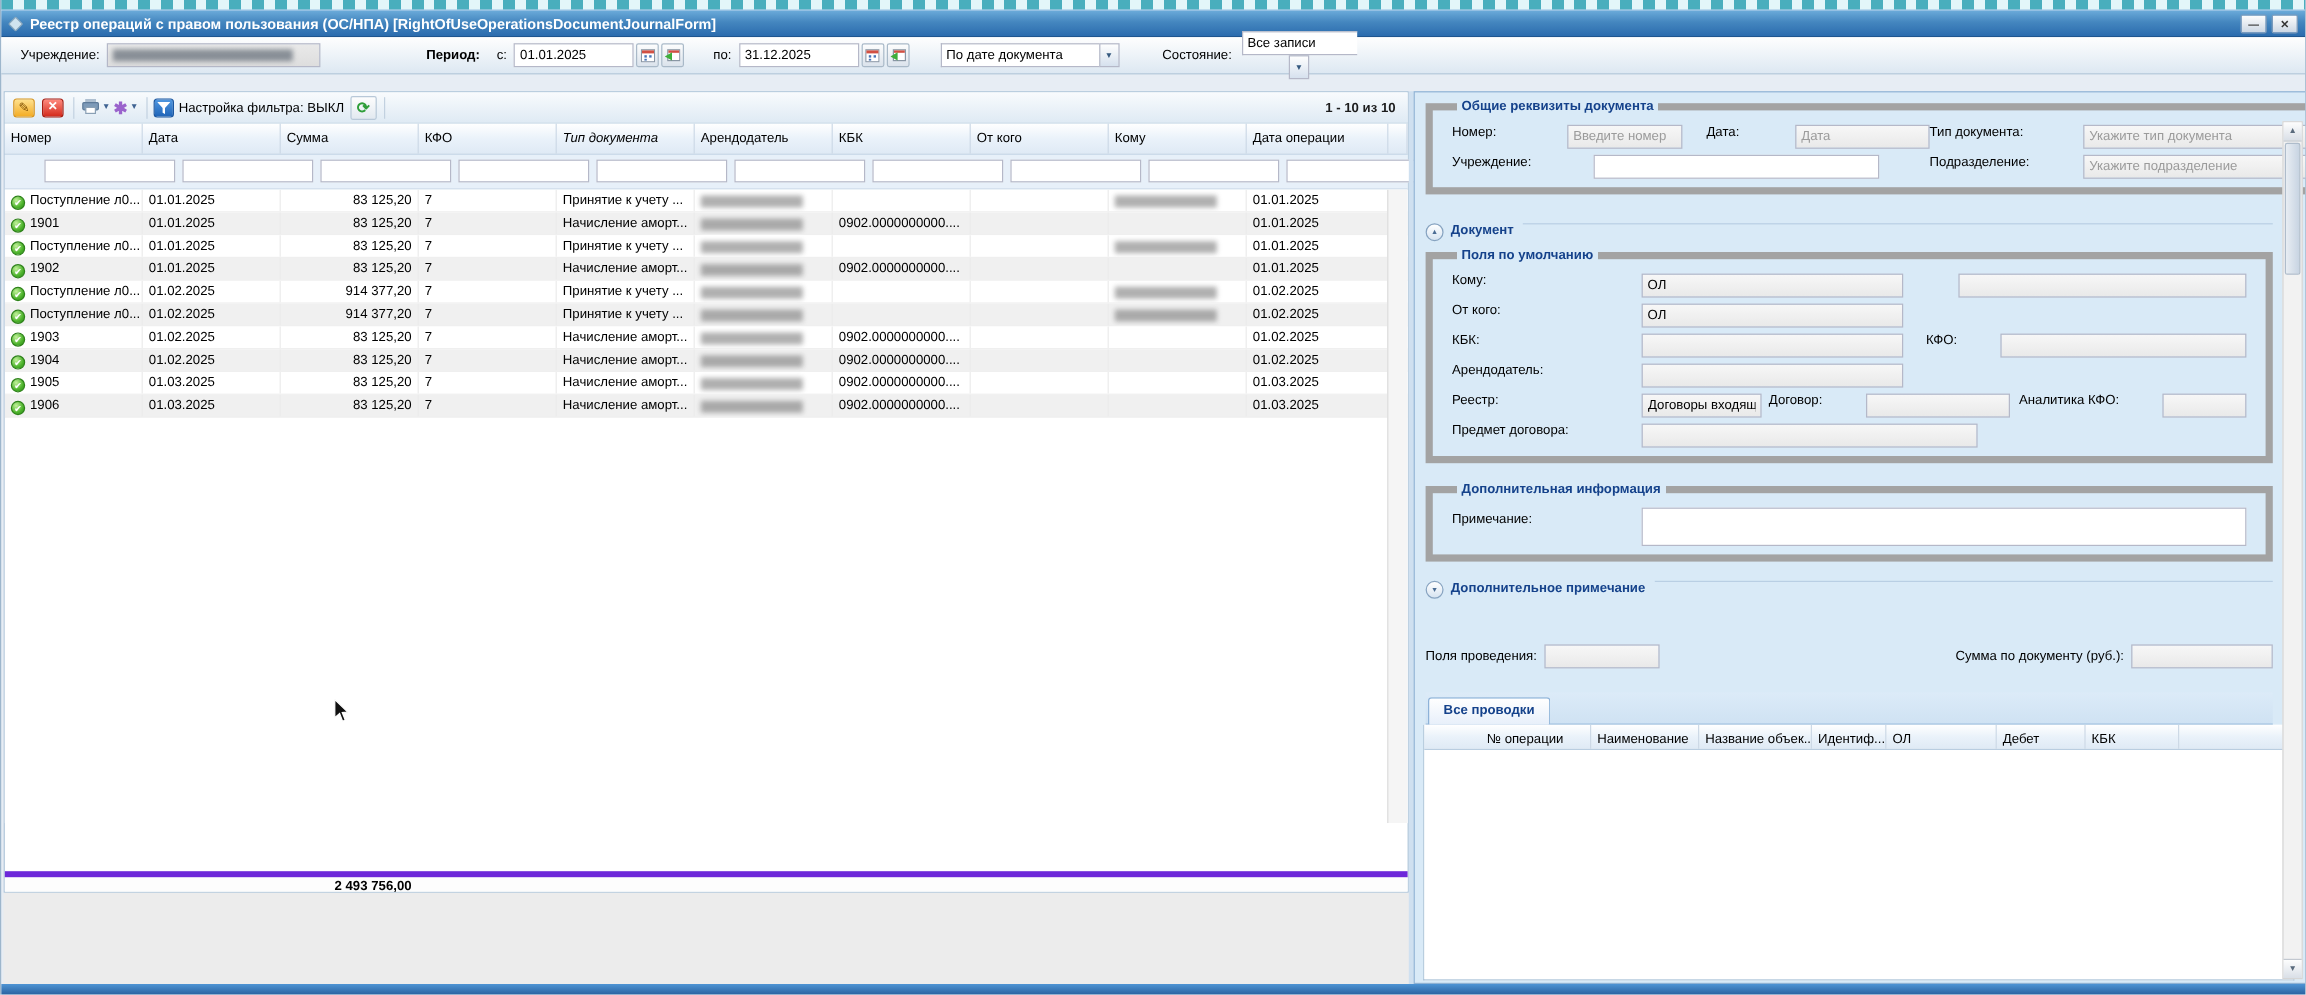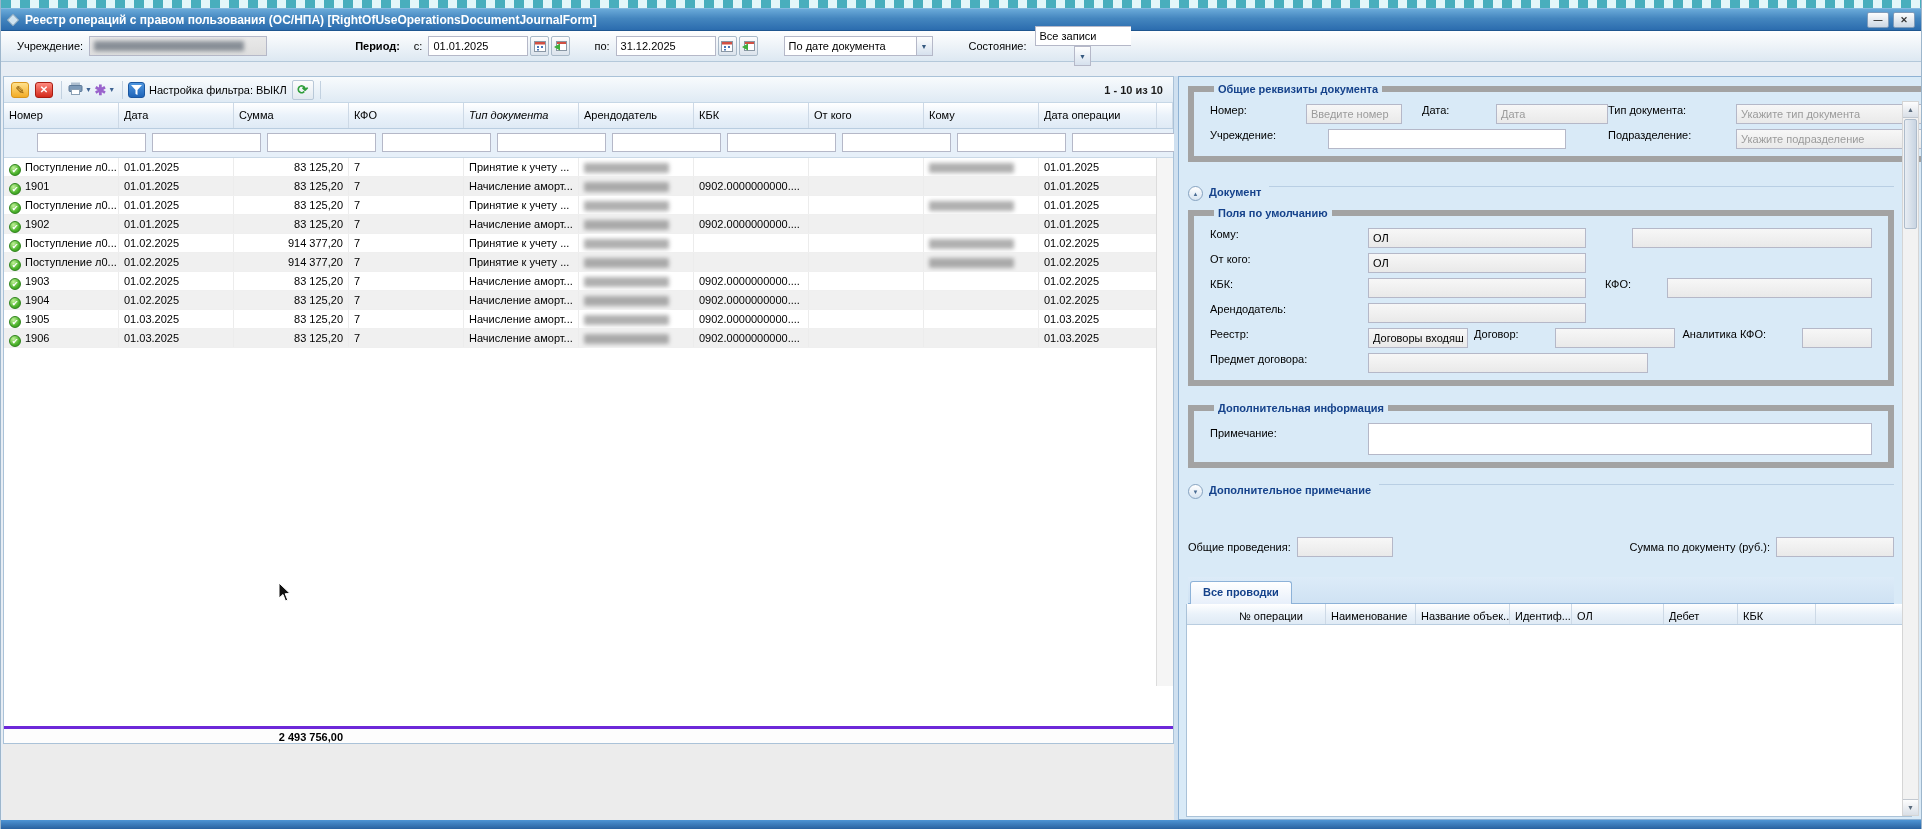--- a/index.html
+++ b/index.html
@@ -61,21 +61,21 @@
   .gf-cell input { width:100%; height:19px; }
   .grid-body { flex:1; background:#fff; position:relative; overflow:hidden; }
   .g-row { display:flex; height:19px; border-bottom:1px solid #efefef; background:#fff; }
   .g-row.alt { background:#f0f0f0; }
   .g-cell { padding:3px 5px 0; border-right:1px solid #ececec; font-size:11px; white-space:nowrap; overflow:hidden; }
   .g-cell.num { text-align:right; }
   .chk { display:inline-block; width:12px; height:12px; border-radius:50%; margin-right:4px; vertical-align:-2px;
     background:radial-gradient(circle at 35% 30%,#c2f29a,#4db32c 60%,#2e8d1c); border:1px solid #2f831b;
     color:#fff; font-size:8px; line-height:11px; text-align:center; }
   .grid-scrollstrip { position:absolute; right:0; top:0; bottom:0; width:17px; background:#f5f5f5; border-left:1px solid #dcdcdc; }
-  .grid-footer { height:17px; background:#fdfdfd; border-top:3px solid #6d28d9; display:flex;margin-top:40px; }
+  .grid-footer { height:17px; background:#fdfdfd; border-top:5px solid #6d28d9; display:flex;margin-top:40px; }
   .gt-spacer { width:230px; }
   .gt-total { width:115px; text-align:right; font-weight:bold; padding:2px 6px 0; }
 
   .below-grid { position:absolute; left:2px; top:744px; width:1171px; height:76px; background:#ececec; }
   .splitter { position:absolute; left:1173px; top:76px; width:4px; height:744px; background:#cfe0f0; }
 
   
   .view-panel { position:absolute; left:1177px; top:76px; width:744px; height:744px; background:#d9eaf7; border:1px solid #8fb2d4; display:flex; flex-direction:column; }
   .panel-header { height:22px; background:linear-gradient(#6aaad9,#4486bf 45%,#2b6cae); border-bottom:1px solid #1f568f;
     display:flex; align-items:center; padding:0 8px; color:#fff; font-weight:bold; }
@@ -477,21 +477,21 @@
         </div>
       </fieldset>
 
       <div class="sect" style="margin-top:16px;">
         <div class="cbtn">▼</div>
         <span class="stitle">Дополнительное примечание</span>
         <div class="line"></div>
       </div>
 
       <div class="pfoot">
-        <span class="lbl">Общие проведения:</span>
+        <span class="lbl">Поля проведения:</span>
         <input class="tf grey" style="width: 96px; margin-left: 6px;">
         <span class="spflex"></span>
         <span class="lbl">Сумма по документу (руб.):</span>
         <input class="tf grey" style="width: 118px; margin-left: 6px;">
       </div>
 
       <div class="tabstrip">
         <span class="tab">Все проводки</span>
       </div>
       <div class="postings">

